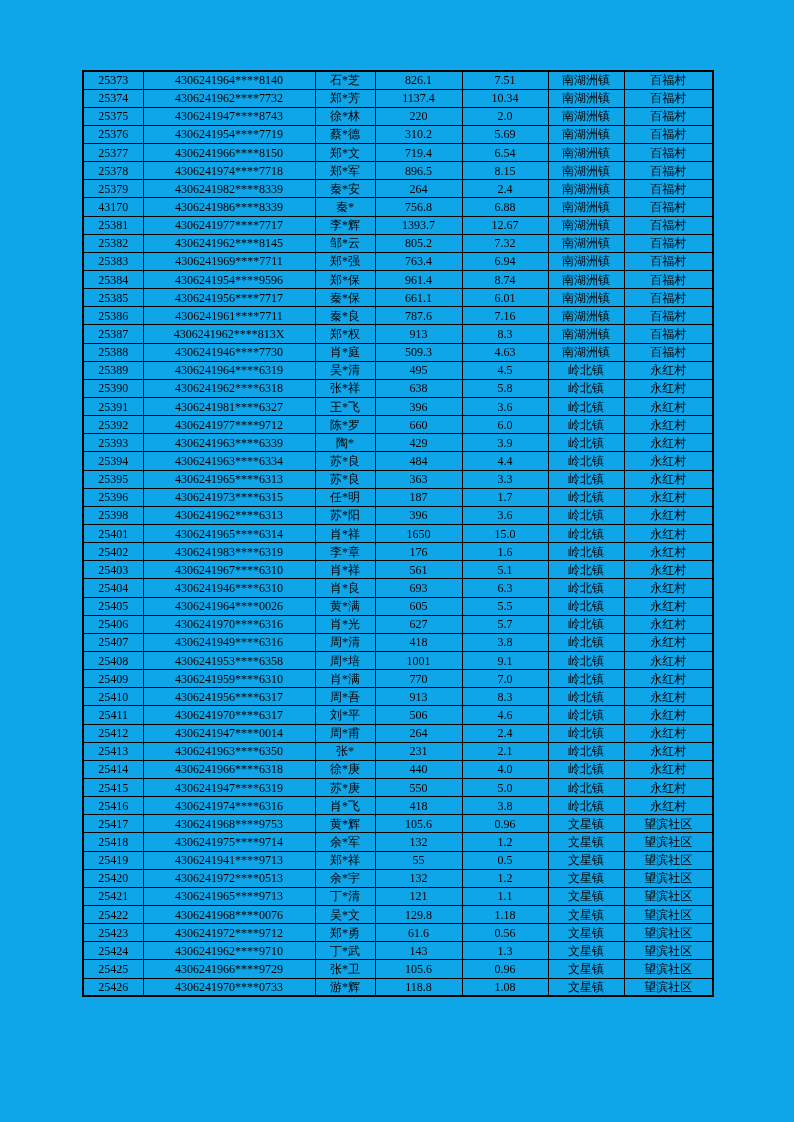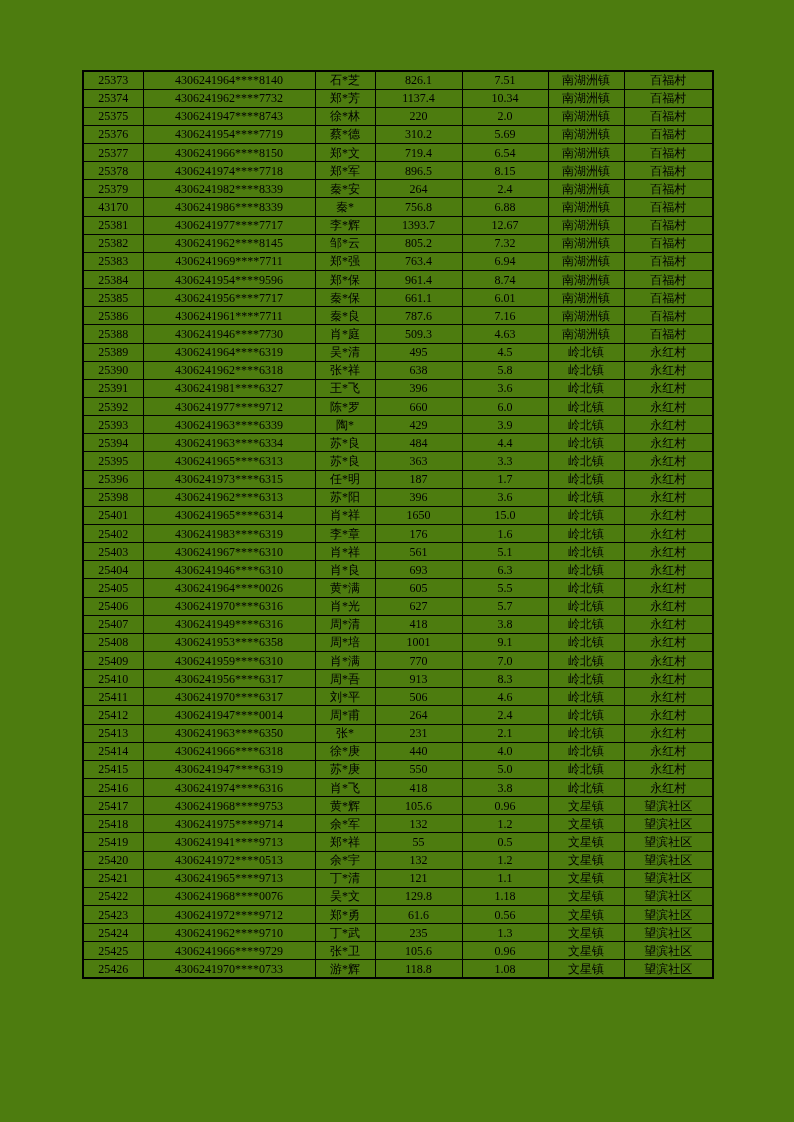--- a/index.html
+++ b/index.html
@@ -4,21 +4,21 @@
 <style>
   * { margin: 0; padding: 0; box-sizing: border-box; }
   html, body {
     background: #ffffff;
     font-family: "Liberation Serif", "DejaVu Serif", serif;
   }
   .page {
     position: relative;
     width: 794px;
     height: 1122px;
-    background: #4d7c0f;
+    background: #0ea5e9;
     overflow: hidden;
     padding-left: 26px;
   }
   table.data-table {
     position: absolute;
     left: 82px;
     top: 70px;
     width: 630px;
     border-collapse: collapse;
     table-layout: fixed;
@@ -172,20 +172,29 @@
         <tr>
           <td>25386</td>
           <td>4306241961****7711</td>
           <td>秦*良</td>
           <td>787.6</td>
           <td>7.16</td>
           <td>南湖洲镇</td>
           <td>百福村</td>
         </tr>
         <tr>
+          <td>25387</td>
+          <td>4306241962****813X</td>
+          <td>郑*权</td>
+          <td>913</td>
+          <td>8.3</td>
+          <td>南湖洲镇</td>
+          <td>百福村</td>
+        </tr>
+        <tr>
           <td>25388</td>
           <td>4306241946****7730</td>
           <td>肖*庭</td>
           <td>509.3</td>
           <td>4.63</td>
           <td>南湖洲镇</td>
           <td>百福村</td>
         </tr>
         <tr>
           <td>25389</td>
@@ -472,21 +481,21 @@
           <td>郑*勇</td>
           <td>61.6</td>
           <td>0.56</td>
           <td>文星镇</td>
           <td>望滨社区</td>
         </tr>
         <tr>
           <td>25424</td>
           <td>4306241962****9710</td>
           <td>丁*武</td>
-          <td>235</td>
+          <td>143</td>
           <td>1.3</td>
           <td>文星镇</td>
           <td>望滨社区</td>
         </tr>
         <tr>
           <td>25425</td>
           <td>4306241966****9729</td>
           <td>张*卫</td>
           <td>105.6</td>
           <td>0.96</td>

